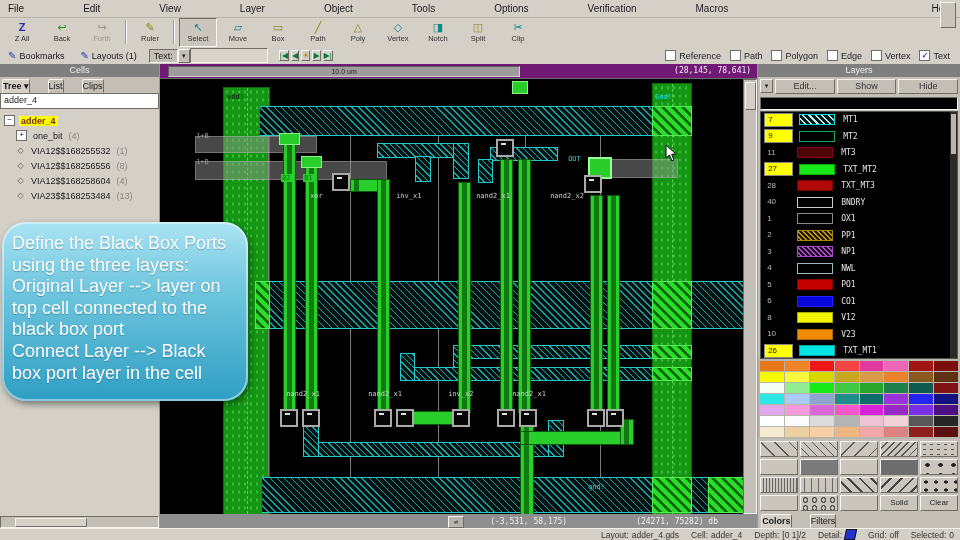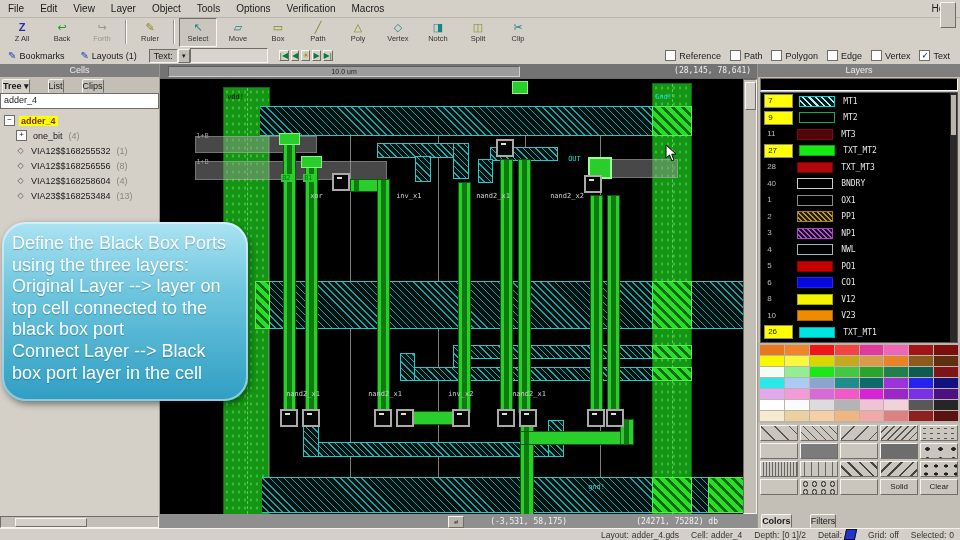--- a/index.html
+++ b/index.html
@@ -4,21 +4,21 @@
 <style>
   html,body{margin:0;padding:0;}
   body{width:960px;height:540px;overflow:hidden;background:#d4d0c8;
        font-family:"Liberation Sans",sans-serif;-webkit-font-smoothing:none;color:#1a1a1a;}
   #app{position:relative;width:960px;height:540px;background:#d4d0c8;}
   .r{border:1px solid;border-color:#f7f5f1 #716d66 #716d66 #f7f5f1;}
   .s{border:1px solid;border-color:#716d66 #f7f5f1 #f7f5f1 #716d66;}
 
   
   #menubar{position:absolute;left:0;top:0;width:960px;height:17px;display:flex;align-items:center;
-           font-size:10px;border-bottom:1px solid #b9b5ad;}
+           font-size:10px;border-bottom:1px solid #b9b5ad;gap:43px;}
   .menu-item{padding:2px 8px;cursor:default;}
   #help-menu{margin-left:auto;padding:2px 8px;}
 
   
   #toolbar{position:absolute;left:0;top:17px;width:960px;height:30px;display:flex;align-items:center;padding-left:2px;}
   .tb-btn{width:36px;height:27px;margin:0 1px;display:flex;flex-direction:column;align-items:center;justify-content:center;border:1px solid transparent;}
   .tb-btn .ico{font-size:11px;line-height:11px;height:12px;}
   .tb-btn .lbl{font-size:7.5px;color:#333;}
   .tb-btn.pressed{border-color:#716d66 #f7f5f1 #f7f5f1 #716d66;background:#cac6be;}
   .tb-btn.disabled .ico,.tb-btn.disabled .lbl{color:#9a968e;}
@@ -57,21 +57,21 @@
   .tree-exp{width:9px;height:9px;border:1px solid #716d66;background:#fff;font-size:8px;line-height:8px;text-align:center;margin-right:4px;flex:0 0 9px;}
   .tree-leafmark{width:9px;text-align:center;color:#555;font-size:8px;margin-right:4px;flex:0 0 9px;}
   .tree-label{padding:0 2px;}
   .tree-label.hl{background:#ffff00;color:#7a2a00;font-weight:bold;}
   .tree-count{color:#8a867e;margin-left:4px;}
   #cells-hscroll{height:10px;background:#c3bfb7;position:relative;}
   #cells-hscroll .thumb{position:absolute;left:14px;top:1px;width:70px;height:7px;background:#d4d0c8;}
 
   
   #center{width:597px;display:flex;flex-direction:column;}
-  #ruler{height:14px;background:#737373;position:relative;border-bottom:1px solid #6a6a6a;}
+  #ruler{height:14px;background:#701a75;position:relative;border-bottom:1px solid #6a6a6a;}
   #ruler-scale{position:absolute;left:8px;top:2px;width:350px;height:9px;background:#9d9d9d;
       border:1px solid;border-color:#5f5f5f #cfcfcf #cfcfcf #5f5f5f;font-size:7px;text-align:center;line-height:9px;color:#222;}
   #pointer-coords{position:absolute;right:6px;top:2px;font-family:"DejaVu Sans Mono",monospace;font-size:8px;color:#efefef;}
   #canvas-row{flex:1;display:flex;}
   #canvas{position:relative;width:585px;height:435px;background:#000;overflow:hidden;}
   #vscroll{width:12px;background:#c3bfb7;position:relative;}
   #vscroll .thumb{position:absolute;left:1px;top:2px;width:9px;height:26px;background:#d4d0c8;}
   #coordstrip{height:15px;background:#8f8f8f;position:relative;font-family:"DejaVu Sans Mono",monospace;font-size:8px;color:#f2f2f2;}
   #coord-icon{position:absolute;left:288px;top:2px;width:14px;height:10px;background:#b9b5ad;font-size:7px;line-height:10px;text-align:center;color:#333;}
   #coord-left{position:absolute;left:330px;top:3px;}
@@ -434,20 +434,26 @@
       <div id="coordstrip">
         <div id="coord-icon" class="r">⇄</div>
         <span id="coord-left">(-3,531, 58,175)</span>
         <span id="coord-db">(24271, 75282) db</span>
         <span id="coord-um">(24,271, 75,282) um</span>
       </div>
     </div>
 
     <div id="layers">
       <div class="panel-title">Layers</div>
+      <div id="layers-btns">
+        <span id="layers-drop" class="r">▾</span>
+        <span class="lay-btn r">Edit...</span>
+        <span class="lay-btn r">Show</span>
+        <span class="lay-btn r">Hide</span>
+      </div>
       <div id="layers-filter" class="s"></div>
       <div id="layer-list">
         <div id="list-scroll">
             <div class="thumb"></div>
           </div>
       <div class="lrow">
             <div class="lnum hl">7</div>
             <div class="lsw sw-mt1"></div>
             <div class="lname">MT1</div>
           </div>

